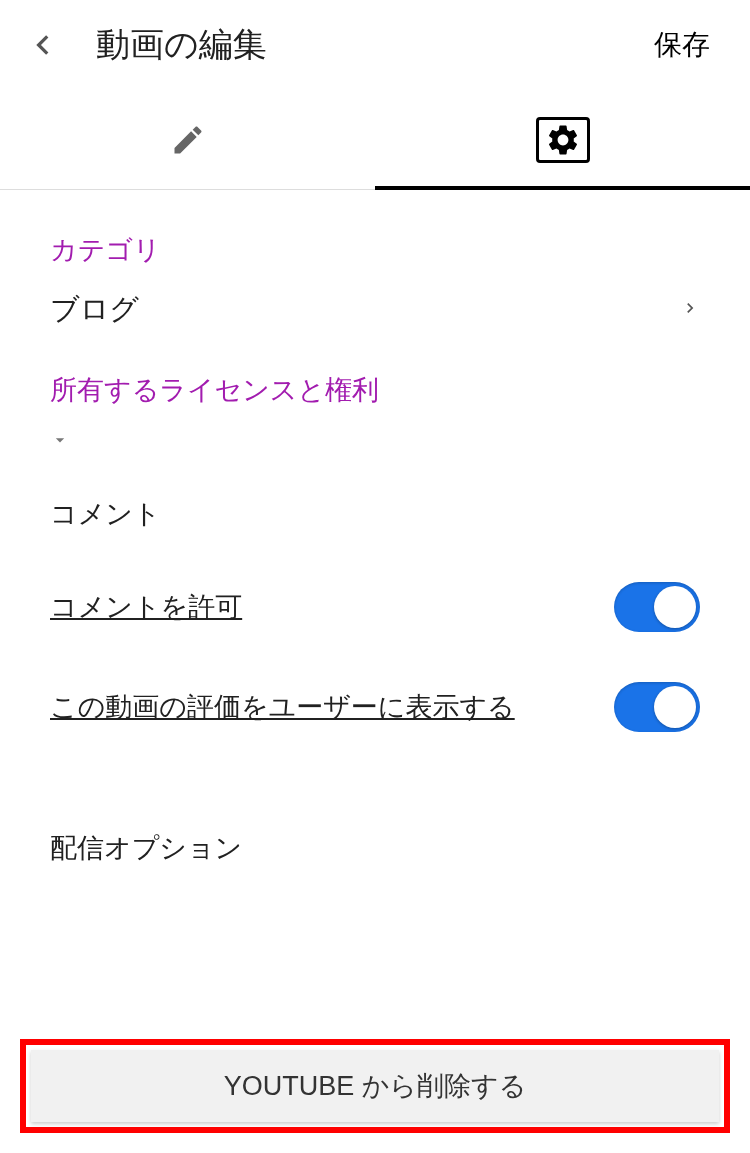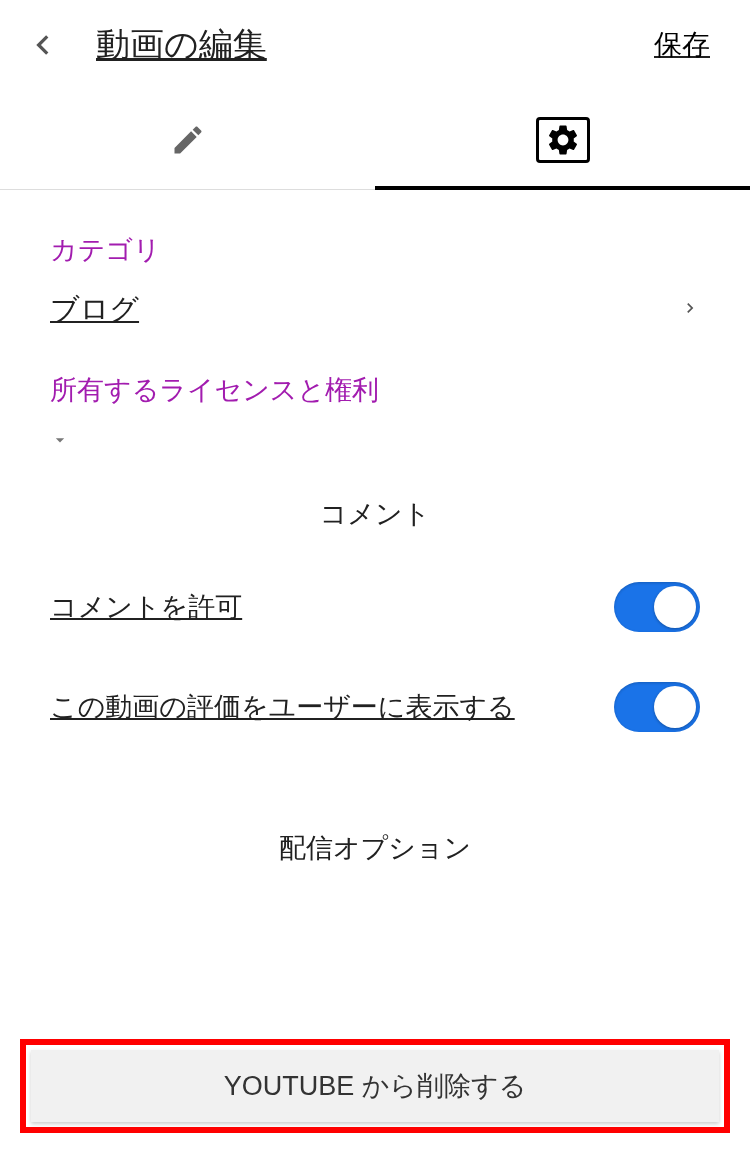--- a/index.html
+++ b/index.html
@@ -13,21 +13,20 @@
       font-family: -apple-system, BlinkMacSystemFont, "Helvetica Neue", Arial, sans-serif;
       background: #fff;
       color: #212121;
       overflow: hidden;
     }
     .header {
       display: flex;
       align-items: center;
       padding: 18px 20px;
       height: 90px;
-      text-decoration: underline;
     }
     .back-btn {
       width: 48px;
       height: 48px;
       display: flex;
       align-items: center;
       justify-content: center;
       cursor: pointer;
     }
     .back-btn svg {
@@ -85,38 +84,36 @@
     .select-row {
       display: flex;
       align-items: center;
       justify-content: space-between;
       margin-bottom: 42px;
       cursor: pointer;
     }
     .select-value {
       font-size: 29px;
       color: #212121;
-      text-decoration: underline;
     }
     .chevron-right svg {
       width: 20px;
       height: 28px;
       fill: #555;
     }
     .dropdown-arrow svg {
       width: 20px;
       height: 20px;
       fill: #777;
     }
     .section-title {
       font-size: 27px;
       color: #212121;
       margin-bottom: 50px;
       margin-top: 8px;
-      text-align: center;
     }
     .toggle-row {
       display: flex;
       align-items: center;
       justify-content: space-between;
       margin-bottom: 50px;
       text-decoration: underline;
     }
     .toggle-label {
       font-size: 27px;

